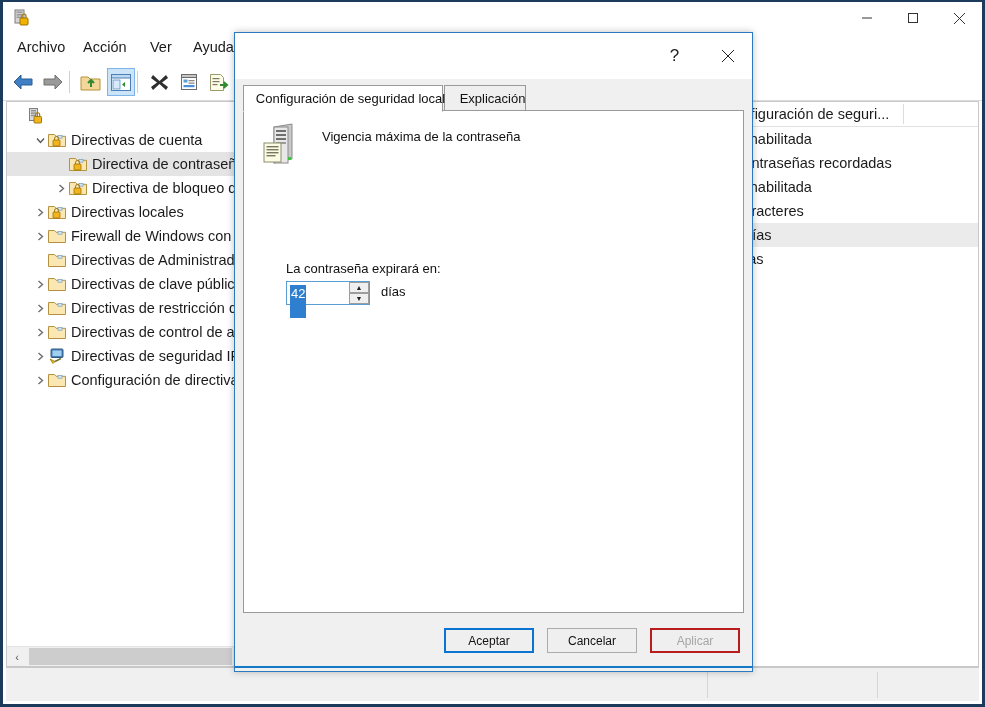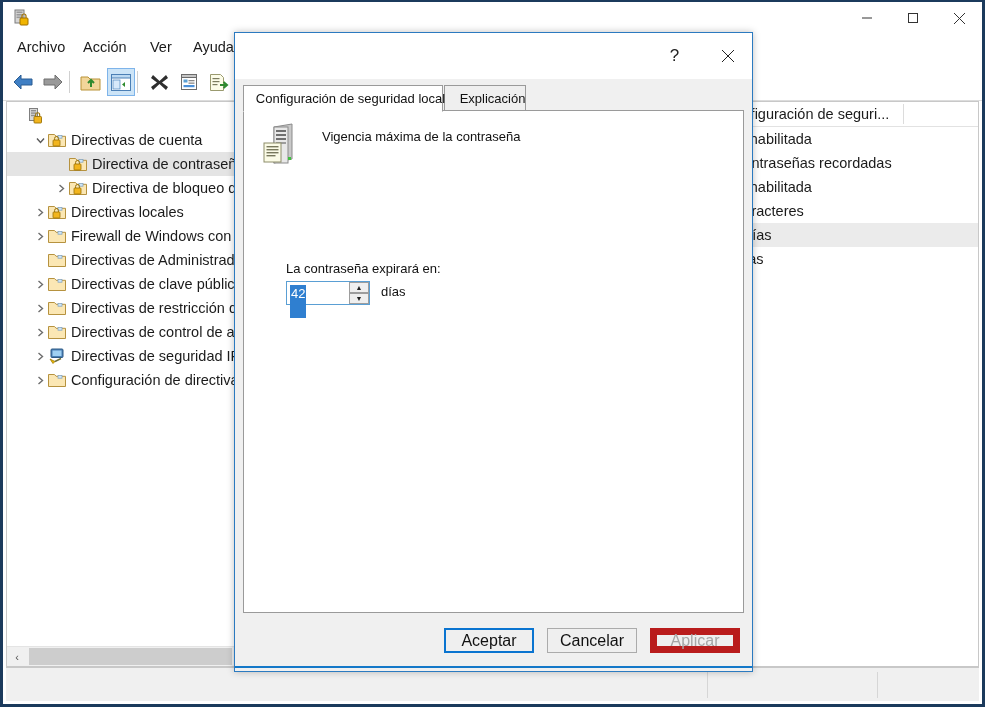--- a/index.html
+++ b/index.html
@@ -176,24 +176,24 @@
     flex:1;border:1px solid #9d9d9d;background:#efefef;box-sizing:border-box;
     display:flex;align-items:center;justify-content:center;font-size:7px;color:#222;
   }
   .spin-unit{
     position:absolute;left:137px;top:173px;font-size:13px;color:#111;
   }
   .dlg-buttons{position:absolute;right:12px;bottom:18px;display:flex;gap:13px;}
   .dbtn{
     width:90px;height:25px;box-sizing:border-box;
     display:flex;align-items:center;justify-content:center;
-    font-size:16px;color:#111;background:#efefef;border:1px solid #ababab;
+    font-size:12px;color:#111;background:#efefef;border:1px solid #ababab;
   }
   .dbtn.default{border:2px solid #0a74d0;}
-  .dbtn.disabled{color:#a6a6a6;background:#efefef;border:7px solid #b91c1c;}
+  .dbtn.disabled{color:#a6a6a6;background:#efefef;border:2px solid #b91c1c;}
   .dlg-btnbar-line{position:absolute;left:0;right:0;bottom:3px;height:2px;background:#1478c8;}
 </style>
 </head>
 <body>
 
 <div id="root">
 
   <div class="mmc-window">
 
     <div class="titlebar">

